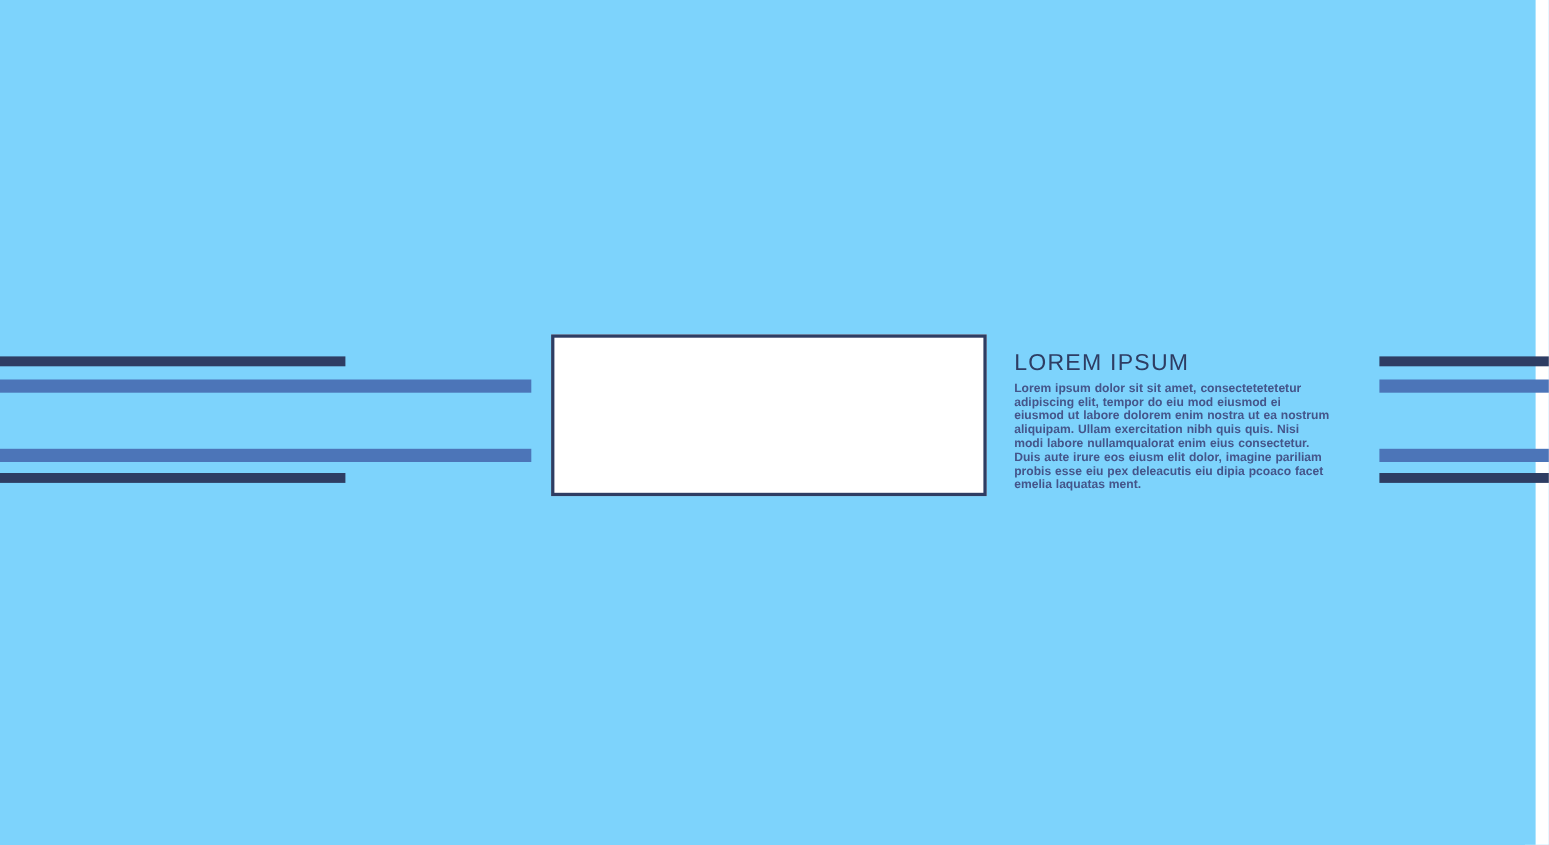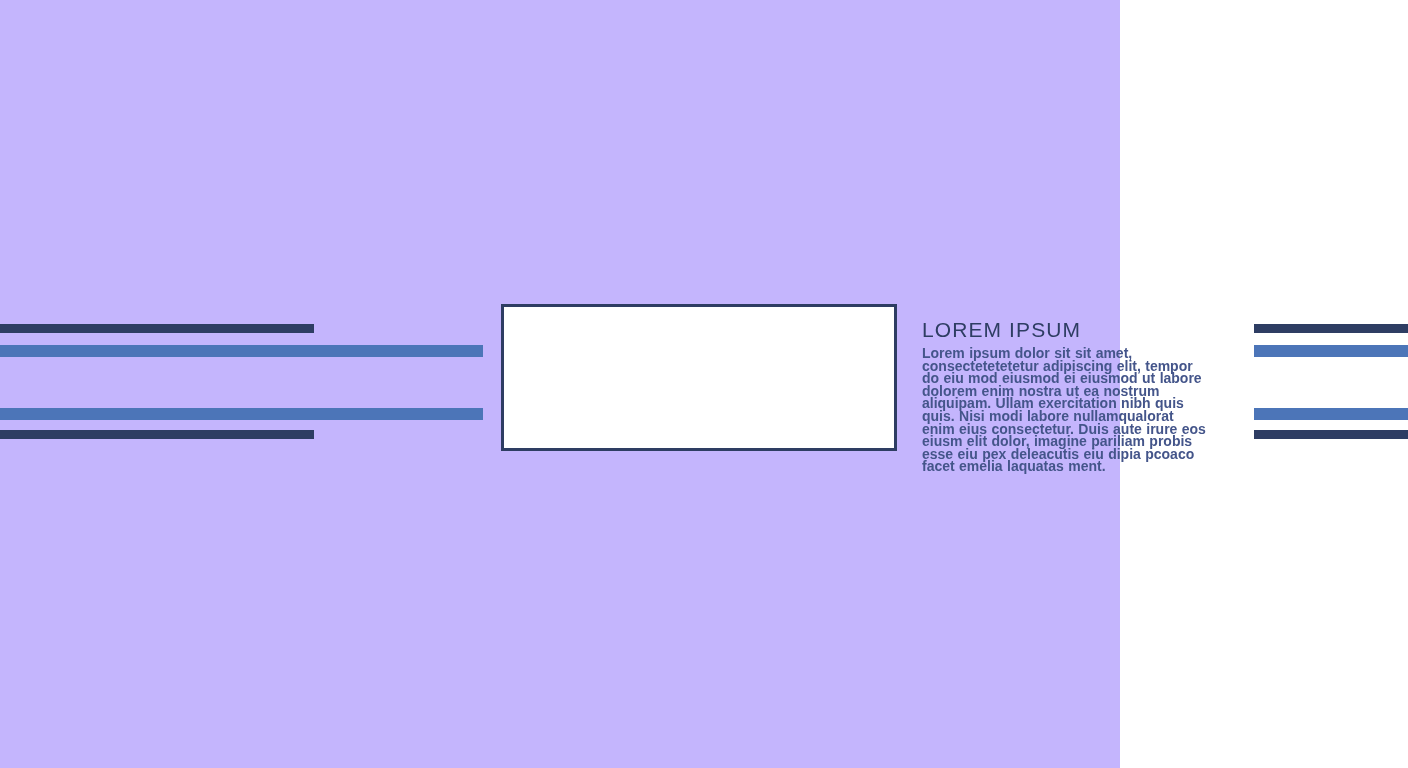--- a/index.html
+++ b/index.html
@@ -9,23 +9,23 @@
   }
   body {
     width: 1408px;
     height: 768px;
     background: #ffffff;
     font-family: "Liberation Sans", sans-serif;
     overflow: hidden;
   }
   .canvas {
     position: relative;
-    width: 1120px;
+    width: 1396px;
     height: 768px;
-    background: #c4b5fd;
+    background: #7dd3fc;
   }
 
   
   .stripe {
     position: absolute;
     display: block;
   }
   .stripe-navy-tl {
     left: 0;
     top: 324px;
@@ -108,21 +108,21 @@
     font-size: 21px;
     font-weight: 400;
     letter-spacing: 1.1px;
     line-height: 1.1;
     color: #2e3d63;
     white-space: nowrap;
   }
   .body-copy {
     margin: 0;
     font-family: "Liberation Sans", sans-serif;
-    font-size: 14px;
+    font-size: 11px;
     line-height: 12.6px;
     font-weight: 700;
     color: #44558a;
     text-align: left;
     word-spacing: 0.5px;
   }
 </style>
 </head>
 <body>
 

